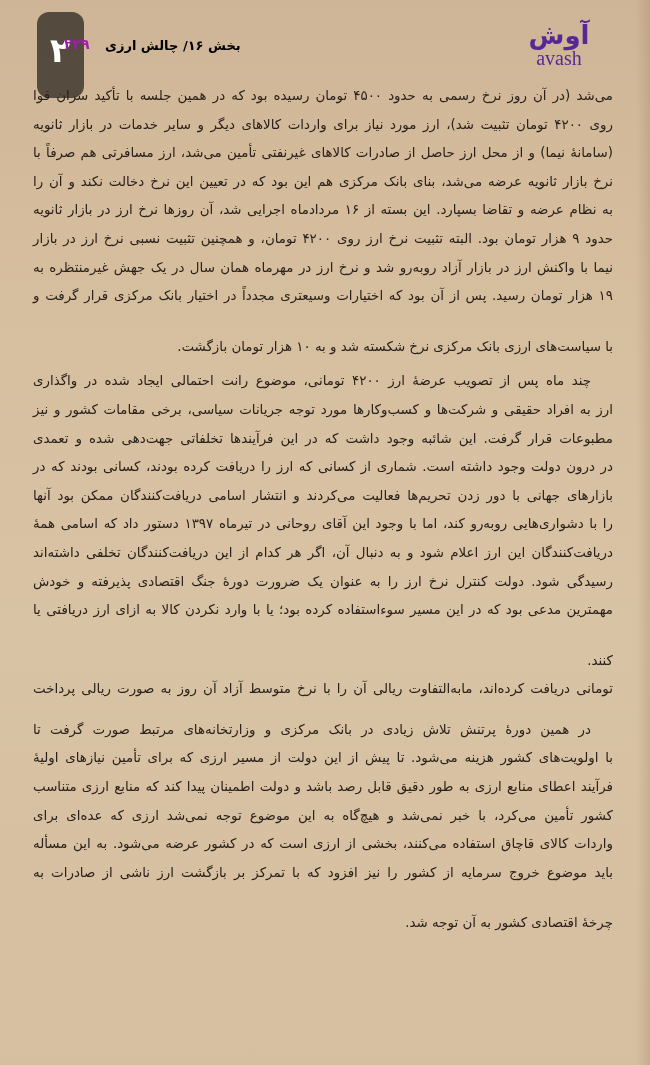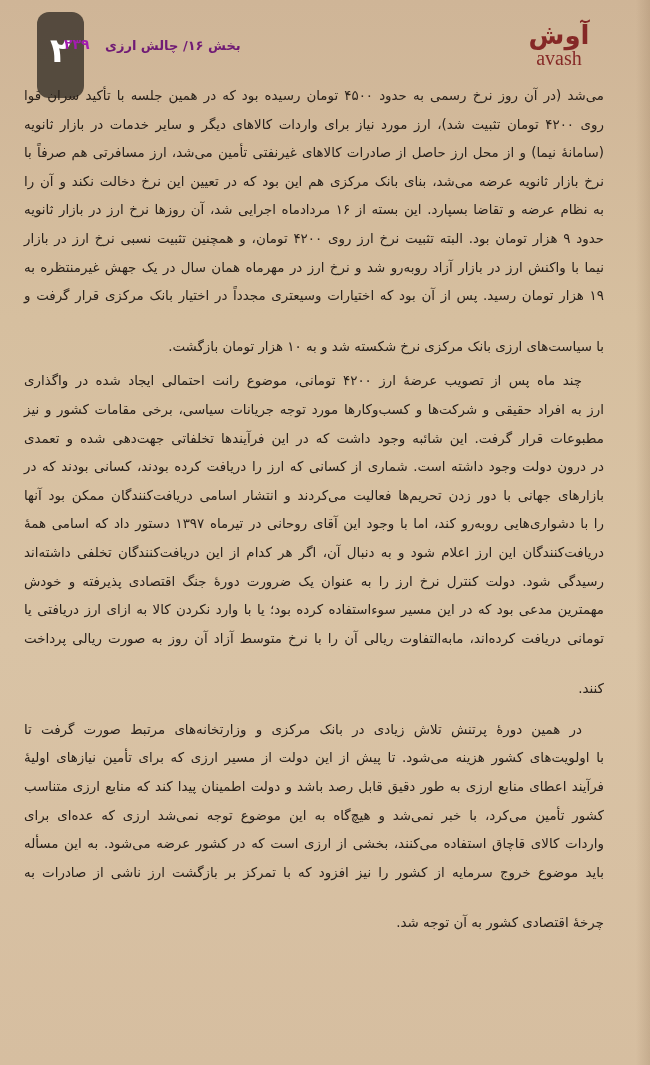--- a/index.html
+++ b/index.html
@@ -20,30 +20,30 @@
   .badge-digit {
     position: absolute; left: 50px; top: 30px; color: #ffffff;
     font-size: 34px; font-weight: bold; line-height: 40px;
   }
   .page-number {
     position: absolute; left: 64px; top: 36px; color: #a21caf;
     font-size: 14px; font-weight: bold; direction: rtl;
   }
   .running-head {
     position: absolute; left: 105px; top: 38px; font-size: 13px; font-weight: bold;
-    direction: rtl; color: #701a75;
+    direction: rtl; color: #000000;
   }
   .logo {
     position: absolute; left: 514px; top: 22px; width: 90px; text-align: center;
-    color: #7f1d1d; opacity: 0.92;
+    color: #4c1d95; opacity: 0.92;
   }
   .logo-fa { font-size: 26px; font-weight: bold; line-height: 26px; display: block; }
   .logo-en { font-size: 20px; line-height: 20px; display: block; font-family: Liberation Serif, serif; }
   .body-text {
-    position: absolute; left: 24px; top: 82px; width: 580px;
+    position: absolute; left: 33px; top: 82px; width: 580px;
     direction: rtl; text-align: justify; font-size: 13.4px; line-height: 28.6px;
   }
   .line { display: block; white-space: nowrap; text-align-last: justify; text-align: justify; height: 28.6px; overflow: visible; }
   .line.last { text-align-last: right; margin-top: 22px; }
   .para-gap { height: 6px; }
   .para-gap-large { height: 12px; }
 </style>
 </head>
 <body>
 
@@ -75,22 +75,22 @@
   <div>
     <span class="line" style="padding-right:22px">چند ماه پس از تصویب عرضهٔ ارز ۴۲۰۰ تومانی، موضوع رانت احتمالی ایجاد شده در واگذاری</span>
     <span class="line">ارز به افراد حقیقی و شرکت‌ها و کسب‌وکارها مورد توجه جریانات سیاسی، برخی مقامات کشور و نیز</span>
     <span class="line">مطبوعات قرار گرفت. این شائبه وجود داشت که در این فرآیندها تخلفاتی جهت‌دهی شده و تعمدی</span>
     <span class="line">در درون دولت وجود داشته است. شماری از کسانی که ارز را دریافت کرده بودند، کسانی بودند که در</span>
     <span class="line">بازارهای جهانی با دور زدن تحریم‌ها فعالیت می‌کردند و انتشار اسامی دریافت‌کنندگان ممکن بود آنها</span>
     <span class="line">را با دشواری‌هایی روبه‌رو کند، اما با وجود این آقای روحانی در تیرماه ۱۳۹۷ دستور داد که اسامی همهٔ</span>
     <span class="line">دریافت‌کنندگان این ارز اعلام شود و به دنبال آن، اگر هر کدام از این دریافت‌کنندگان تخلفی داشته‌اند</span>
     <span class="line">رسیدگی شود. دولت کنترل نرخ ارز را به عنوان یک ضرورت دورهٔ جنگ اقتصادی پذیرفته و خودش</span>
     <span class="line">مهمترین مدعی بود که در این مسیر سوءاستفاده کرده بود؛ یا با وارد نکردن کالا به ازای ارز دریافتی یا</span>
+    <span class="line last">کنند.</span>
     <span class="line">تومانی دریافت کرده‌اند، مابه‌التفاوت ریالی آن را با نرخ متوسط آزاد آن روز به صورت ریالی پرداخت</span>
-    <span class="line last">کنند.</span>
   </div>
   <div class="para-gap-large"></div>
   <div>
     <span class="line" style="padding-right:22px">در همین دورهٔ پرتنش تلاش زیادی در بانک مرکزی و وزارتخانه‌های مرتبط صورت گرفت تا</span>
     <span class="line">با اولویت‌های کشور هزینه می‌شود. تا پیش از این دولت از مسیر ارزی که برای تأمین نیازهای اولیهٔ</span>
     <span class="line">فرآیند اعطای منابع ارزی به طور دقیق قابل رصد باشد و دولت اطمینان پیدا کند که منابع ارزی متناسب</span>
     <span class="line">کشور تأمین می‌کرد، با خبر نمی‌شد و هیچ‌گاه به این موضوع توجه نمی‌شد ارزی که عده‌ای برای</span>
     <span class="line">واردات کالای قاچاق استفاده می‌کنند، بخشی از ارزی است که در کشور عرضه می‌شود. به این مسأله</span>
     <span class="line">باید موضوع خروج سرمایه از کشور را نیز افزود که با تمرکز بر بازگشت ارز ناشی از صادرات به</span>
     <span class="line last">چرخهٔ اقتصادی کشور به آن توجه شد.</span>

